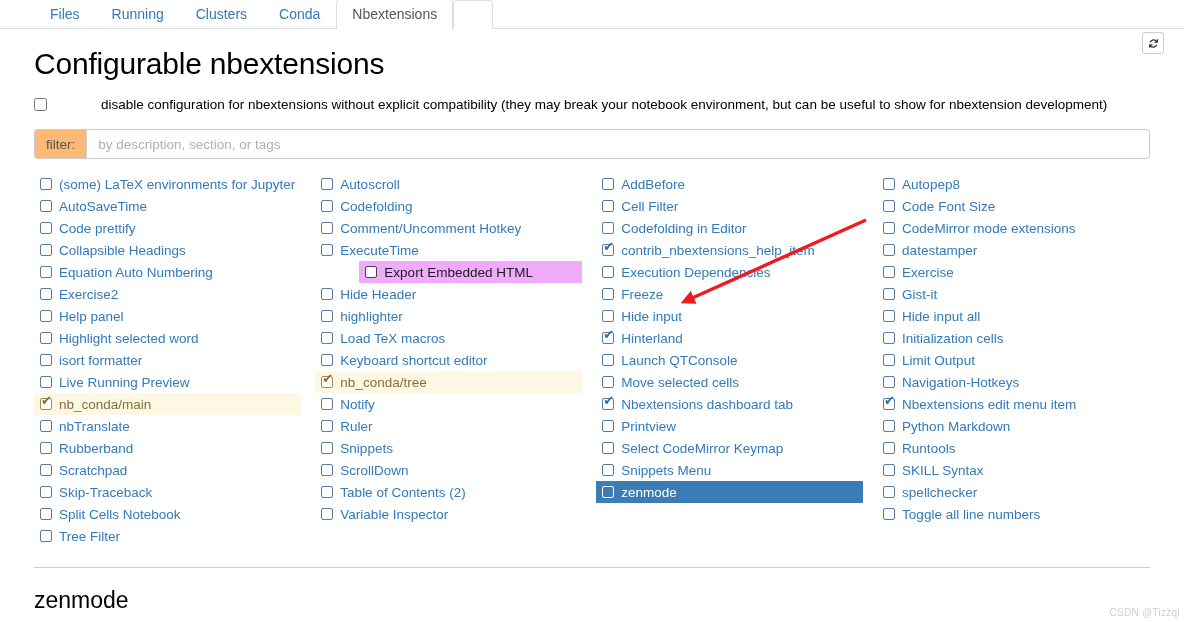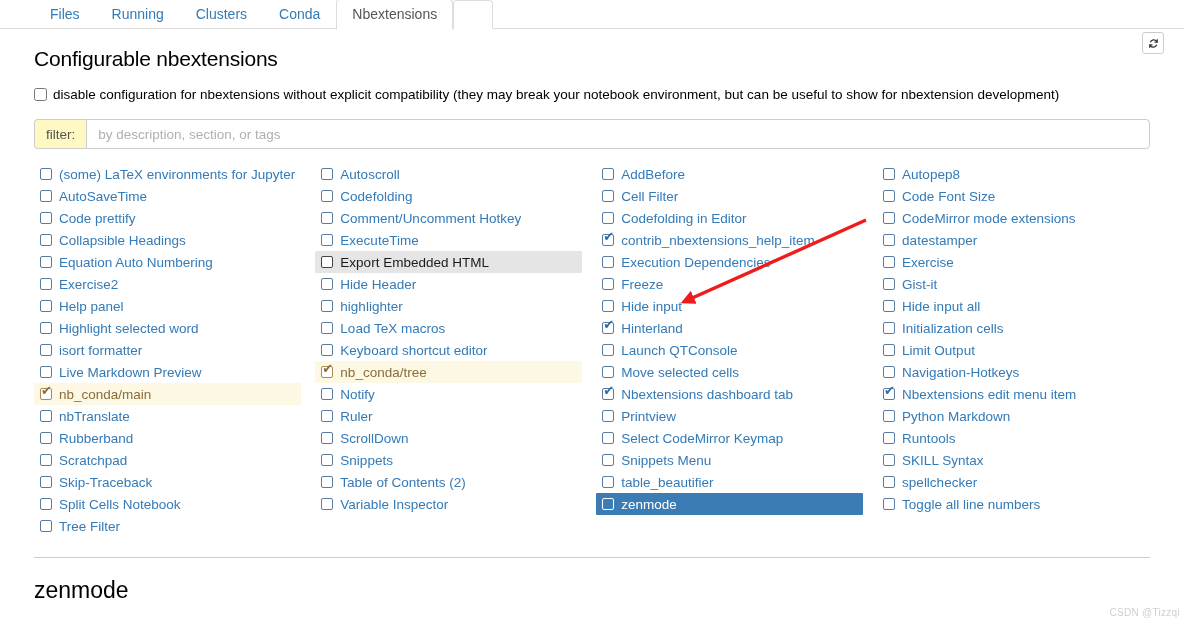--- a/index.html
+++ b/index.html
@@ -69,49 +69,50 @@
     justify-content: center;
     cursor: pointer;
     padding: 0;
   }
   .refresh-btn svg { display: block; }
 
   
   .content { padding: 0 25px; }
 
   h1.page-title {
-    font-size: 21px;
+    font-size: 30px;
     font-weight: normal;
     color: #000000;
     margin: 18px 0 0 9px;
     line-height: 1.1;
     letter-spacing: -0.2px;
   }
 
   .disable-row {
     display: flex;
     align-items: flex-start;
     margin: 16px 0 0 9px;
     font-size: 13.5px;
     color: #000000;
     line-height: 1.35;
+    gap: 48px;
   }
   .disable-row input[type=checkbox] {
     margin: 2px 6px 0 0;
     width: 13px; height: 13px;
     accent-color: #ffffff;
   }
 
   .filter-group {
     display: flex;
     margin: 15px 9px 0 9px;
     height: 30px;
   }
   .filter-label {
-    background: #fef9c3;
+    background: #fdba74;
     border: 1px solid #cccccc;
     border-right: none;
     border-radius: 4px 0 0 4px;
     padding: 0 11px;
     display: flex; align-items: center;
     font-size: 13.5px;
     color: #555555;
     white-space: nowrap;
   }
   .filter-input {
@@ -173,22 +174,23 @@
   .ext-label { overflow: hidden; text-overflow: ellipsis; }
 
   .ext-item.state-warn {
     background: #fcf8e3;
     color: #8a6d3b;
   }
   .ext-item.state-warn .cbx .box { border-color: #a98c51; }
   .ext-item.state-warn .cbx .tick { color: #8a6d3b; }
 
   .ext-item.state-hover {
-    background: #e5e5e5;
+    background: #f0abfc;
     color: #1a1a1a;
+    margin-left: 44px;
   }
   .ext-item.state-hover .cbx .box { border-color: #444444; }
 
   .ext-item.state-selected {
     background: #3c7cb4;
     color: #ffffff;
   }
   .ext-item.state-selected .cbx .box {
     border-color: #ffffff;
     background: #3c7cb4;
@@ -318,21 +320,21 @@
           <div class="ext-item">
             <span class="cbx">
               <span class="box"></span>
             </span>
             <span class="ext-label">isort formatter</span>
           </div>
           <div class="ext-item">
             <span class="cbx">
               <span class="box"></span>
             </span>
-            <span class="ext-label">Live Markdown Preview</span>
+            <span class="ext-label">Live Running Preview</span>
           </div>
           <div class="ext-item state-warn">
             <span class="cbx">
               <span class="box"></span>
               <span class="tick">✔</span>
             </span>
             <span class="ext-label">nb_conda/main</span>
           </div>
           <div class="ext-item">
             <span class="cbx">
@@ -442,27 +444,27 @@
           <div class="ext-item">
             <span class="cbx">
               <span class="box"></span>
             </span>
             <span class="ext-label">Ruler</span>
           </div>
           <div class="ext-item">
             <span class="cbx">
               <span class="box"></span>
             </span>
+            <span class="ext-label">Snippets</span>
+          </div>
+          <div class="ext-item">
+            <span class="cbx">
+              <span class="box"></span>
+            </span>
             <span class="ext-label">ScrollDown</span>
-          </div>
-          <div class="ext-item">
-            <span class="cbx">
-              <span class="box"></span>
-            </span>
-            <span class="ext-label">Snippets</span>
           </div>
           <div class="ext-item">
             <span class="cbx">
               <span class="box"></span>
             </span>
             <span class="ext-label">Table of Contents (2)</span>
           </div>
           <div class="ext-item">
             <span class="cbx">
               <span class="box"></span>
@@ -550,26 +552,20 @@
             <span class="cbx">
               <span class="box"></span>
             </span>
             <span class="ext-label">Select CodeMirror Keymap</span>
           </div>
           <div class="ext-item">
             <span class="cbx">
               <span class="box"></span>
             </span>
             <span class="ext-label">Snippets Menu</span>
-          </div>
-          <div class="ext-item">
-            <span class="cbx">
-              <span class="box"></span>
-            </span>
-            <span class="ext-label">table_beautifier</span>
           </div>
           <div class="ext-item state-selected">
             <span class="cbx">
               <span class="box"></span>
             </span>
             <span class="ext-label">zenmode</span>
           </div>
         </div>
       <div class="ext-col">
           <div class="ext-item">

